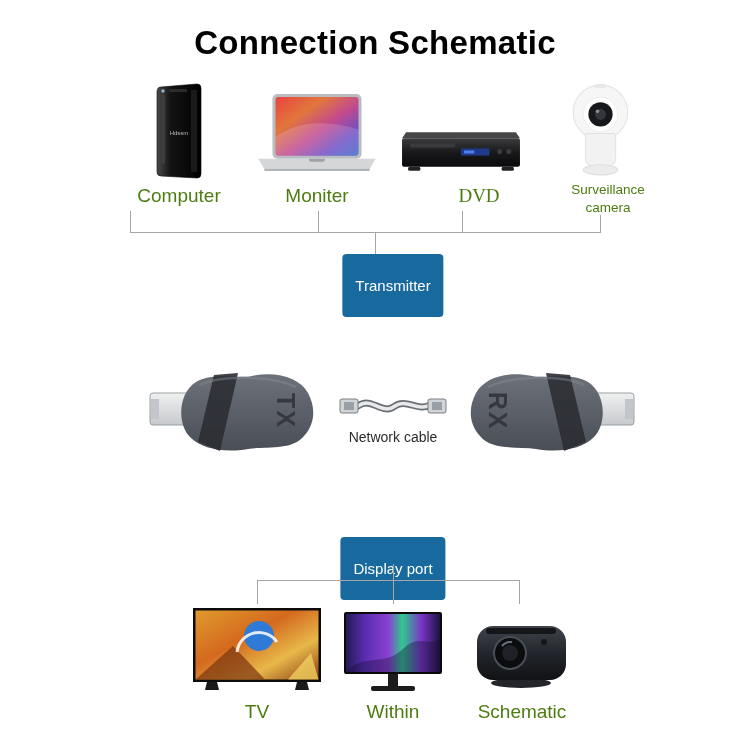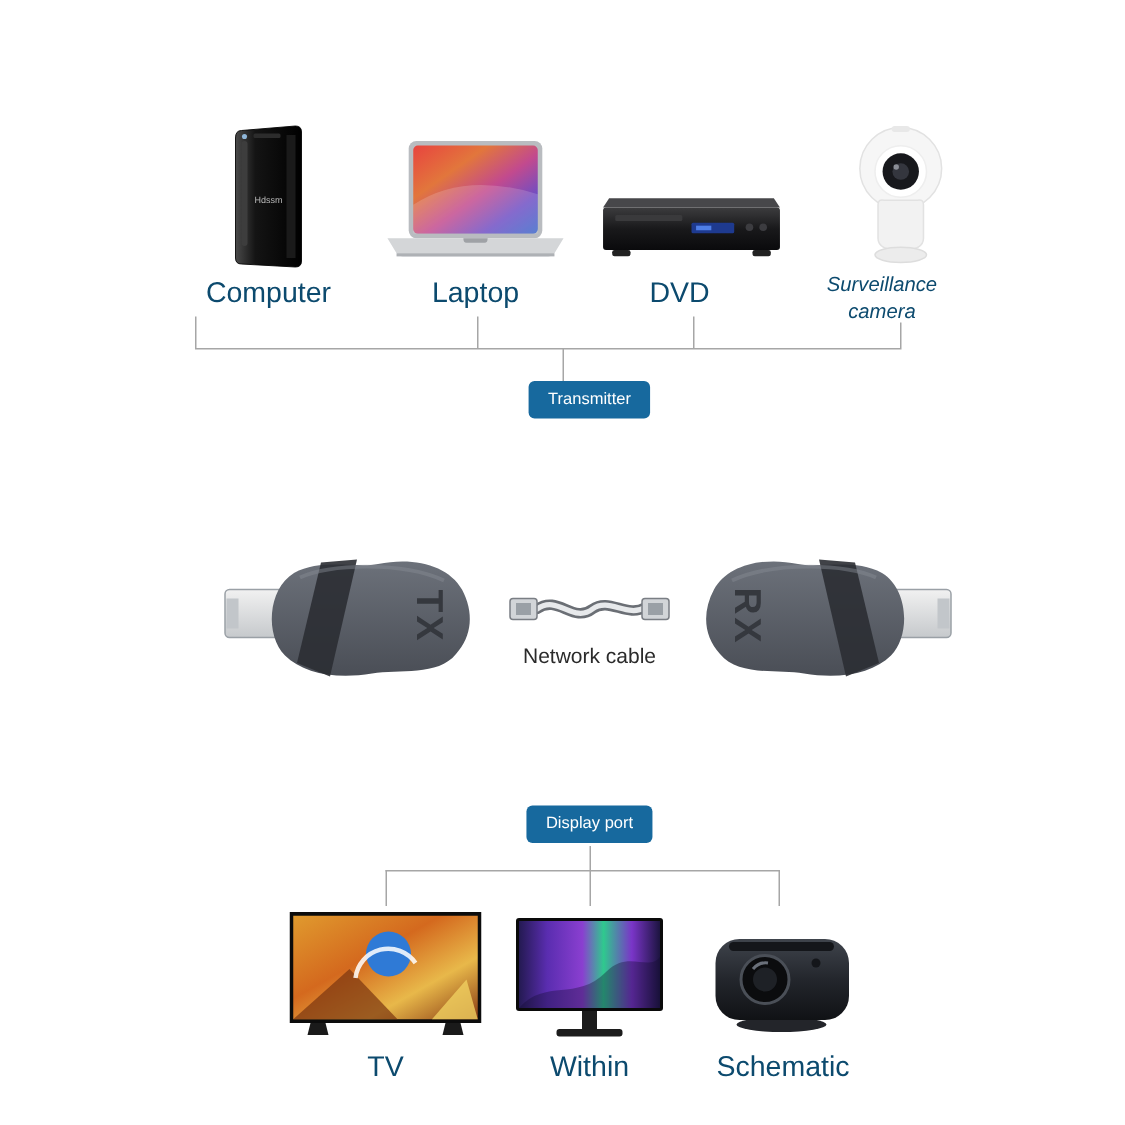--- a/index.html
+++ b/index.html
@@ -1,31 +1,32 @@
 <!DOCTYPE html>
 <html><head>
 <meta charset="utf-8">
 <style>
   html,body{margin:0;padding:0;}
   body{width:750px;height:750px;background:#fff;font-family:"Liberation Sans",sans-serif;}
   #canvas{position:relative;width:750px;height:750px;background:#fff;overflow:hidden;}
   .abs{position:absolute;}
   #title{top:24px;left:0;width:750px;text-align:center;font-size:33px;font-weight:700;color:#000;letter-spacing:.3px;}
-  .dev-label{font-size:19px;color:#0c4a6e;text-align:center;}
+  .dev-label{font-size:19px;color:#4d7c0f;text-align:center;}
   .dev-label.small{font-size:13.5px;line-height:1.3;}
-  .badge{background:#17699e;color:#fff;font-size:11px;line-height:1;padding:7px 13px;border-radius:4px;transform:translateX(-50%);white-space:nowrap;}
+  .badge{background:#17699e;color:#fff;font-size:15px;line-height:1;padding:24px 13px;border-radius:4px;transform:translateX(-50%);white-space:nowrap;}
   .line{background:#a6a6a6;}
   .note{font-size:14px;color:#2b2b2b;text-align:center;}
   svg{display:block;}
 </style>
 </head>
 <body>
 
 <div id="canvas">
 
+  <div id="title" class="abs">Connection Schematic</div>
 
   <svg class="abs" style="left:133px;top:80px;" width="92" height="102" viewBox="0 0 92 102">
     <defs>
       <linearGradient id="pcG" x1="0" y1="0" x2="1" y2="0">
         <stop offset="0" stop-color="#4a4a4a"></stop>
           <stop offset="0.3" stop-color="#141414"></stop>
           <stop offset="1" stop-color="#000"></stop>
       </linearGradient>
     </defs>
     <path d="M24,12 Q24,7 28,7 L64,4 Q68,4 68,8 L68,94 Q68,98 64,98 L28,96 Q24,96 24,92 Z" fill="url(#pcG)" stroke="#050505" stroke-width="0.6"></path>
@@ -47,53 +48,53 @@
         <stop offset="1" stop-color="#3a67c9"></stop>
       </linearGradient>
     </defs>
     <rect x="16" y="0" width="88" height="64" rx="5" fill="#b9bcc0"></rect>
     <rect x="19" y="3" width="82" height="58" rx="3" fill="url(#lapG)"></rect>
     <path d="M19,42 Q52,20 101,35 L101,61 L19,61 Z" fill="#ffffff" opacity="0.16"></path>
     <path d="M2,64 L118,64 L112,74 Q111,76 108,76 L12,76 Q9,76 8,74 Z" fill="#d4d6d8"></path>
     <path d="M52,64 L68,64 Q68,67 66,67 L54,67 Q52,67 52,64 Z" fill="#9fa2a6"></path>
     <rect x="8" y="74" width="104" height="2" fill="#aeb1b5"></rect>
   </svg>
-  <div class="abs dev-label" style="left:266px;top:185px;width:102px;">Laptop</div>
+  <div class="abs dev-label" style="left:266px;top:185px;width:102px;">Moniter</div>
 
   <svg class="abs" style="left:400px;top:130px;" width="122" height="47" viewBox="0 0 120 46">
     <defs>
       <linearGradient id="dvdG" x1="0" y1="0" x2="0" y2="1">
         <stop offset="0" stop-color="#3c3c3e"></stop>
           <stop offset="0.5" stop-color="#19191b"></stop>
           <stop offset="1" stop-color="#0a0a0c"></stop>
       </linearGradient>
     </defs>
     <path d="M6,2 L114,2 L118,8 L2,8 Z" fill="#47474a"></path>
     <rect x="2" y="8" width="116" height="28" rx="2" fill="url(#dvdG)"></rect>
     <rect x="10" y="13" width="44" height="4" rx="1" fill="#3a3a3c"></rect>
     <rect x="60" y="18" width="28" height="7" rx="1" fill="#1e3a8f"></rect>
     <rect x="63" y="20" width="10" height="3" fill="#4f7fe8"></rect>
     <circle cx="98" cy="21" r="2.5" fill="#3c3c40"></circle>
     <circle cx="107" cy="21" r="2.5" fill="#3c3c40"></circle>
     <rect x="8" y="36" width="12" height="4" rx="1.5" fill="#222"></rect>
     <rect x="100" y="36" width="12" height="4" rx="1.5" fill="#222"></rect>
   </svg>
-  <div class="abs dev-label" style="left:402px;top:185px;width:102px;">DVD</div>
+  <div class="abs dev-label" style="left:428px;top:185px;width:102px;font-family:Liberation Serif, serif;">DVD</div>
 
   <svg class="abs" style="left:561px;top:80px;" width="79" height="99" viewBox="0 0 78 98">
     <circle cx="39" cy="32" r="27" fill="#f6f6f6" stroke="#e2e2e2"></circle>
     <circle cx="39" cy="34" r="17" fill="#ffffff" stroke="#eeeeee"></circle>
     <circle cx="39" cy="34" r="12" fill="#17181c"></circle>
     <circle cx="39" cy="34" r="5.5" fill="#34363e"></circle>
     <circle cx="36" cy="31" r="1.8" fill="#8a8d96"></circle>
     <rect x="33" y="4" width="12" height="4" rx="2" fill="#e8e8e8"></rect>
     <path d="M24,56 Q24,52 28,53 L50,53 Q54,52 54,56 L54,78 Q54,86 39,86 Q24,86 24,78 Z" fill="#f2f2f2" stroke="#e2e2e2"></path>
     <ellipse cx="39" cy="89" rx="17" ry="5" fill="#ececec" stroke="#dddddd"></ellipse>
   </svg>
-  <div class="abs dev-label small" style="left:536px;top:181px;width:104px;font-style:italic;">Surveillance camera</div>
+  <div class="abs dev-label small" style="left:556px;top:181px;width:104px;">Surveillance camera</div>
 
   <div class="abs line" style="left:130px;top:211px;width:1px;height:21px;"></div>
   <div class="abs line" style="left:318px;top:211px;width:1px;height:21px;"></div>
   <div class="abs line" style="left:462px;top:211px;width:1px;height:21px;"></div>
   <div class="abs line" style="left:600px;top:215px;width:1px;height:17px;"></div>
   <div class="abs line" style="left:130px;top:232px;width:471px;height:1px;"></div>
   <div class="abs line" style="left:375px;top:232px;width:1px;height:22px;"></div>
 
   <div class="abs badge" style="left:393px;top:254px;">Transmitter</div>
 

